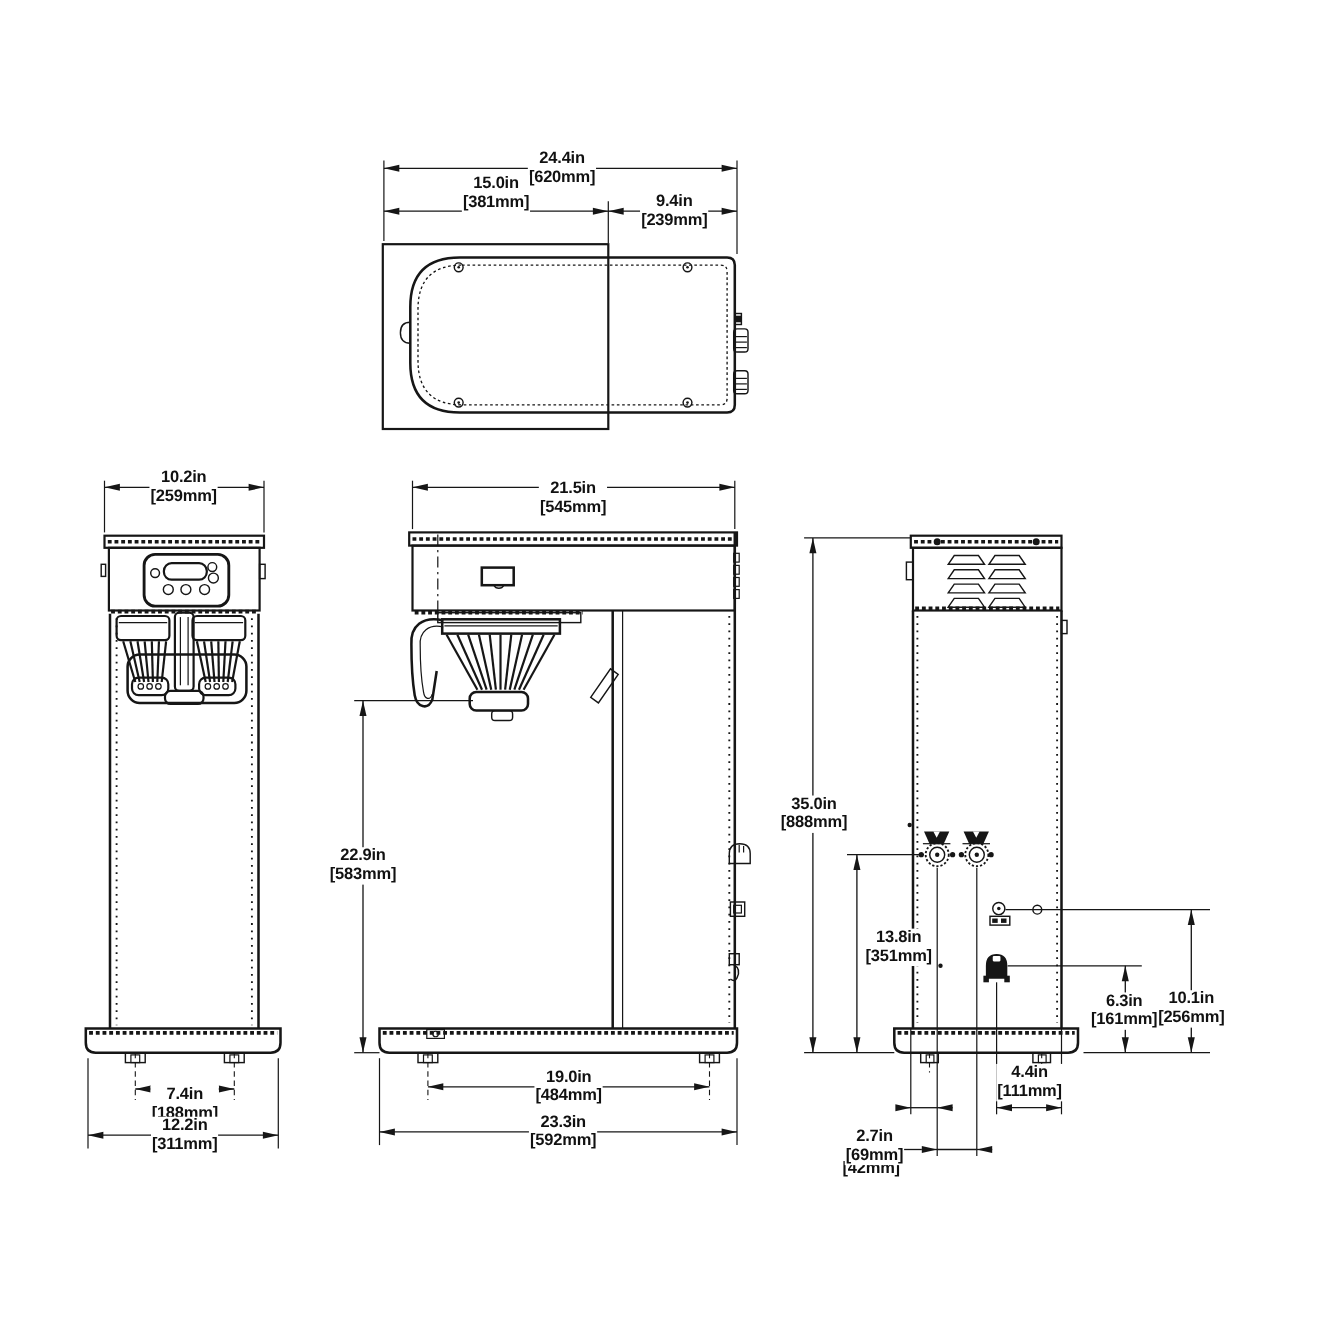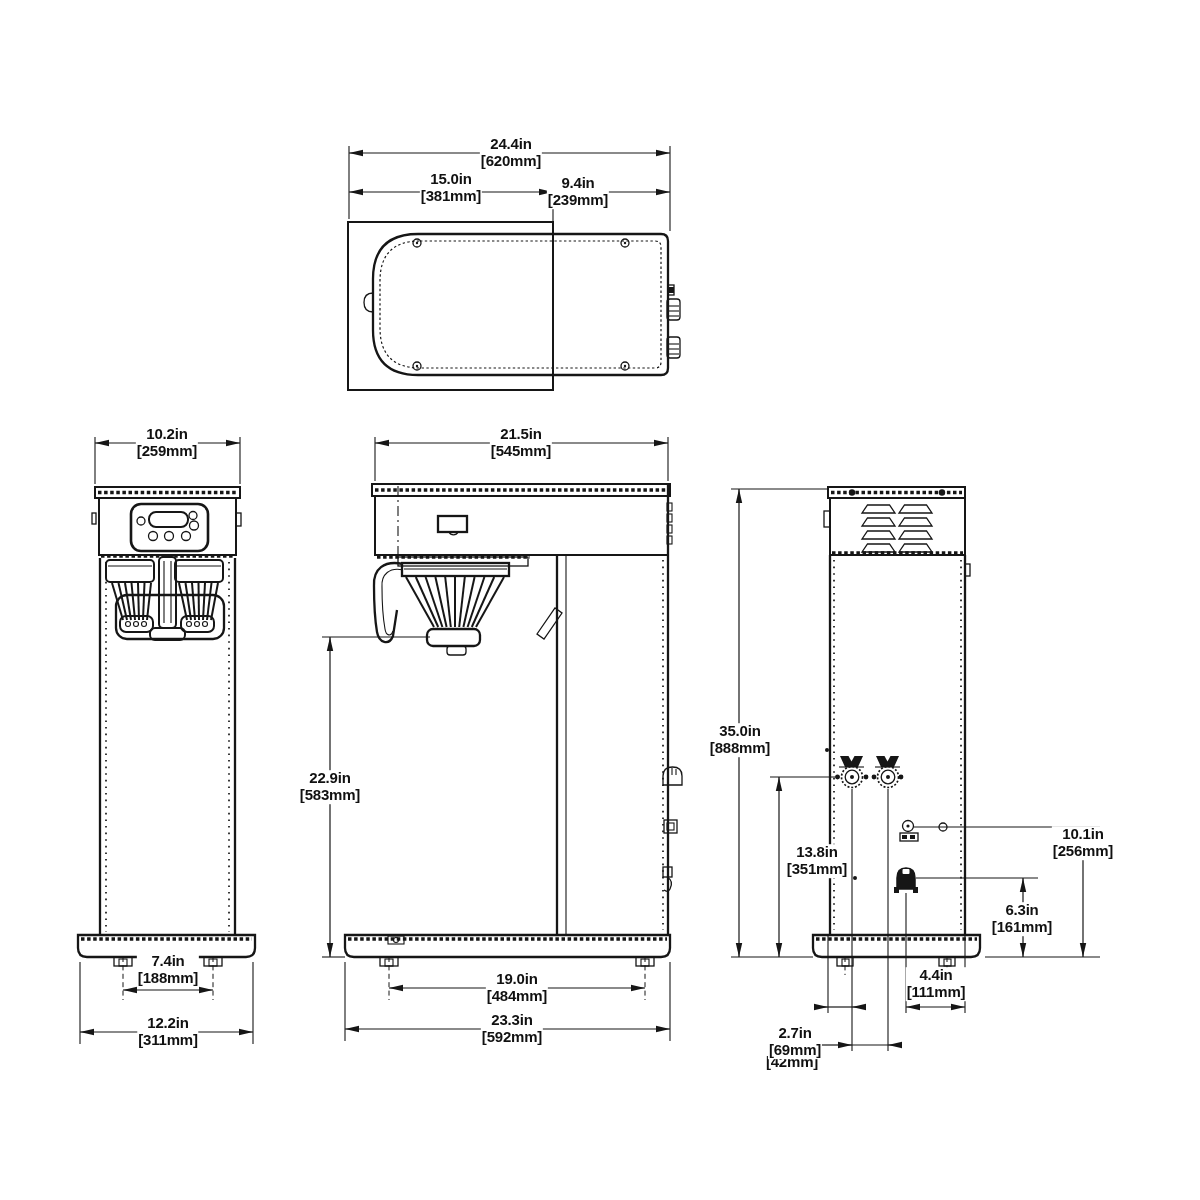--- a/index.html
+++ b/index.html
@@ -330,37 +330,37 @@
     <line class="ln dim-ln" x1="838" y1="1045" x2="852" y2="1045" marker-end="url(#aE)"></line>
     <line class="ln dim-ln" x1="852" y1="1045" x2="888" y2="1045"></line>
     <line class="ln dim-ln" x1="902" y1="1045" x2="888" y2="1045" marker-end="url(#aE)"></line>
   </g>
 </svg>
 
 <div class="dim" style="left:511px;top:153px">
   <span>24.4in</span>
   <span>[620mm]</span>
 </div>
-<div class="dim" style="left:451px;top:188px">
+<div class="dim" style="left:451px;top:176px">
   <span>15.0in</span>
   <span>[381mm]</span>
 </div>
-<div class="dim" style="left:578px;top:192px">
+<div class="dim" style="left:613px;top:192px">
   <span>9.4in</span>
   <span>[239mm]</span>
 </div>
 <div class="dim" style="left:167px;top:443px">
   <span>10.2in</span>
   <span>[259mm]</span>
 </div>
-<div class="dim" style="left:521px;top:443px">
+<div class="dim" style="left:521px;top:453px">
   <span>21.5in</span>
   <span>[545mm]</span>
 </div>
-<div class="dim" style="left:168px;top:970px">
+<div class="dim" style="left:168px;top:1004px">
   <span>7.4in</span>
   <span>[188mm]</span>
 </div>
 <div class="dim" style="left:168px;top:1032px">
   <span>12.2in</span>
   <span>[311mm]</span>
 </div>
 <div class="dim" style="left:330px;top:787px">
   <span>22.9in</span>
   <span>[583mm]</span>
@@ -378,21 +378,21 @@
   <span>[888mm]</span>
 </div>
 <div class="dim" style="left:817px;top:861px">
   <span>13.8in</span>
   <span>[351mm]</span>
 </div>
 <div class="dim" style="left:1022px;top:919px">
   <span>6.3in</span>
   <span>[161mm]</span>
 </div>
-<div class="dim" style="left:1083px;top:843px">
+<div class="dim" style="left:1083px;top:917px">
   <span>10.1in</span>
   <span>[256mm]</span>
 </div>
 <div class="dim" style="left:792px;top:1054px">
   <span>1.6in</span>
   <span>[42mm]</span>
 </div>
 <div class="dim" style="left:936px;top:984px">
   <span>4.4in</span>
   <span>[111mm]</span>

